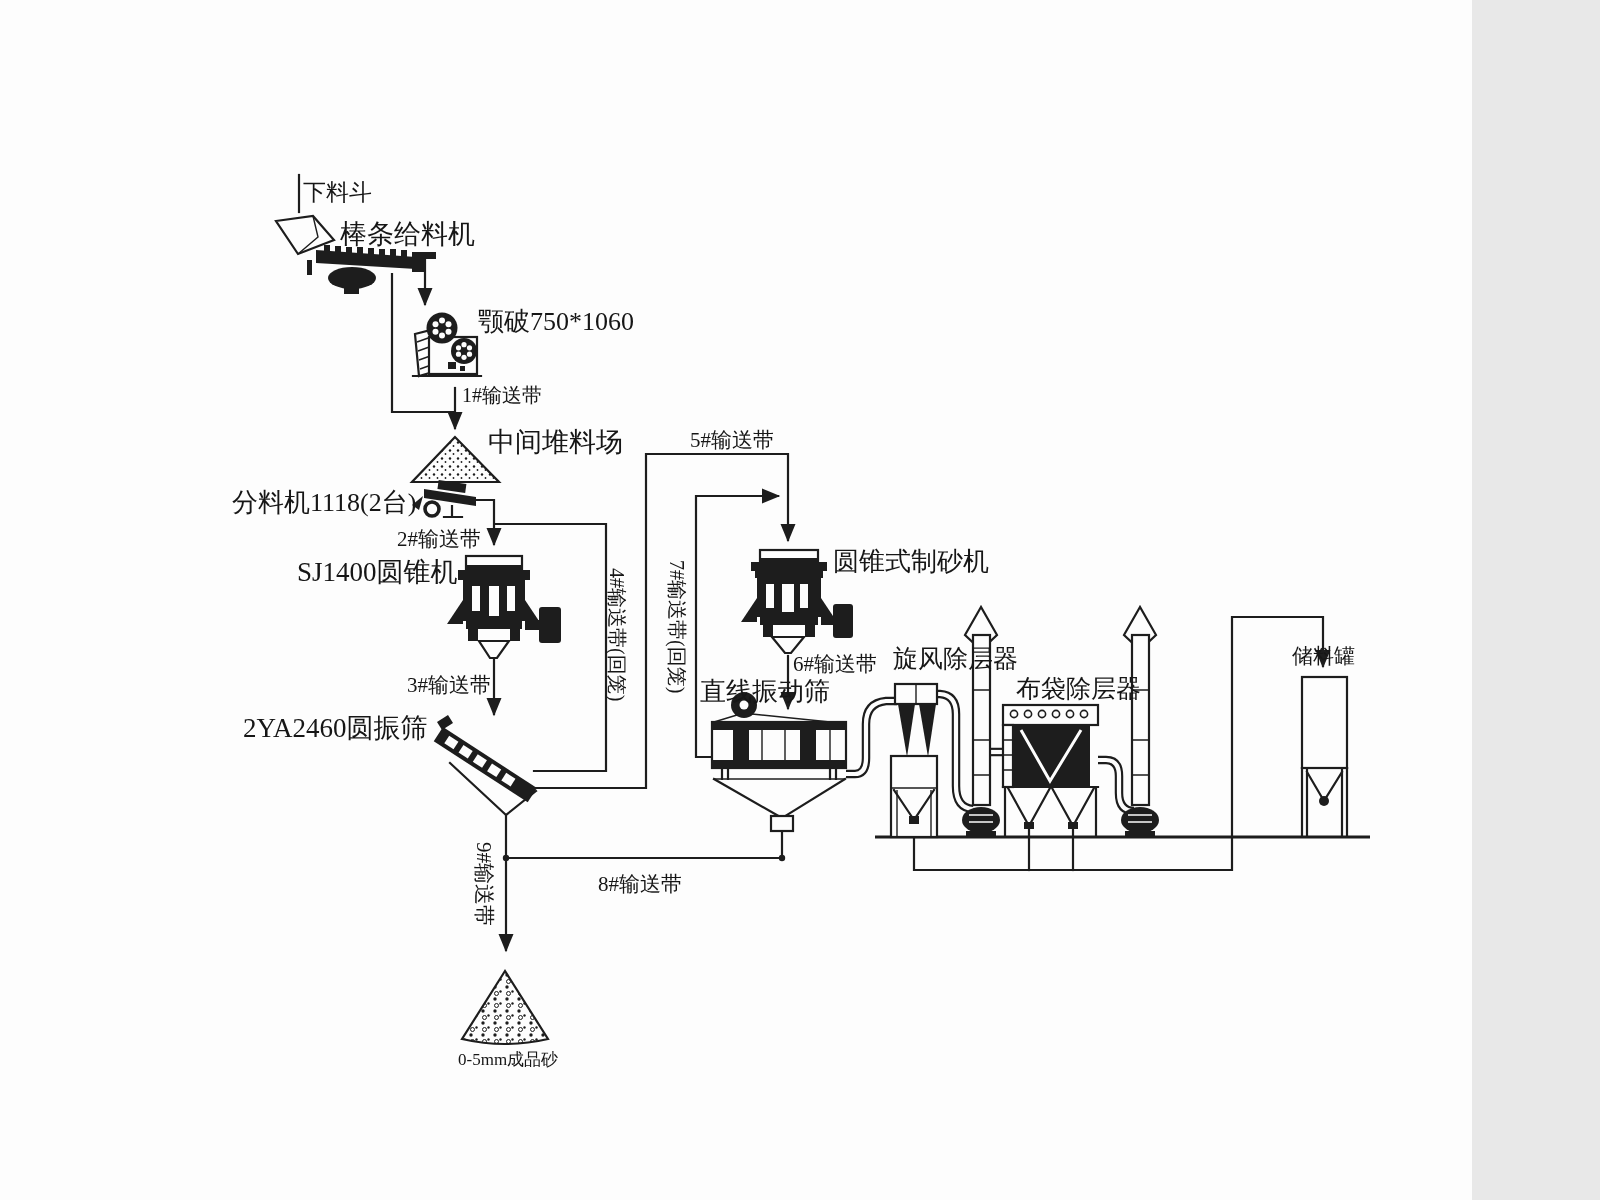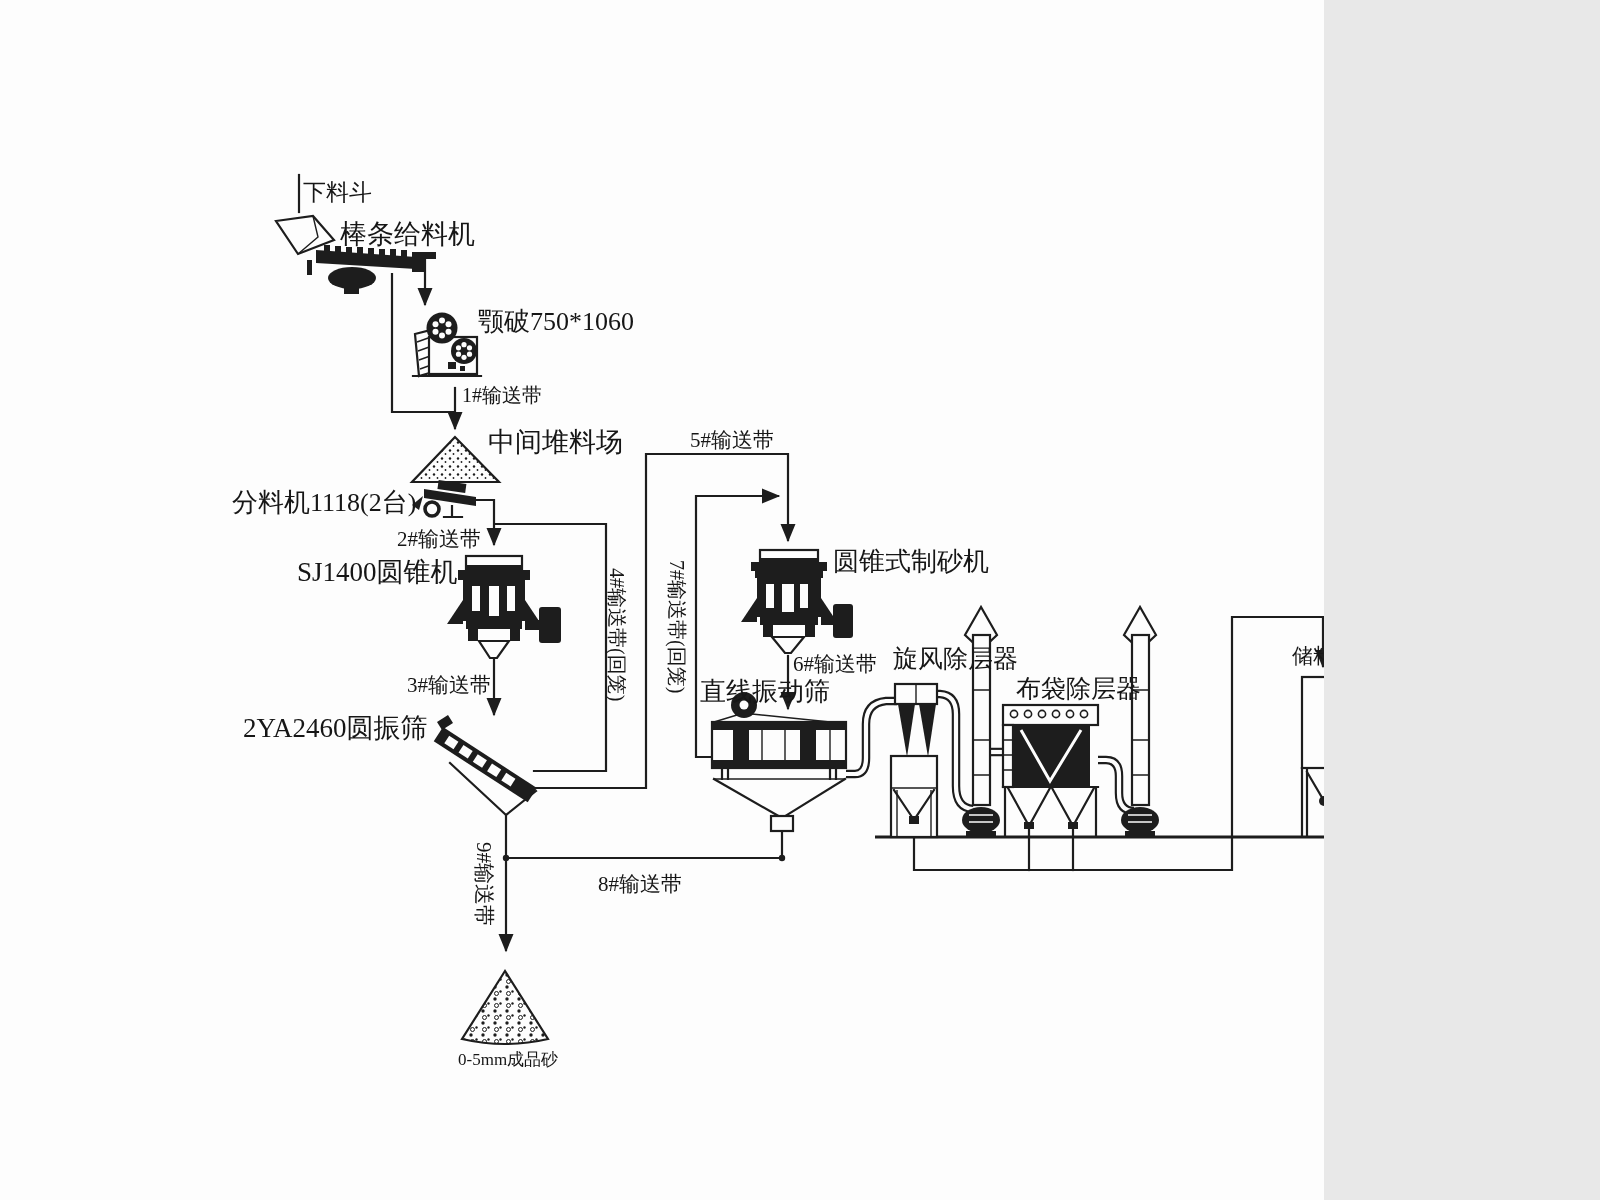--- a/index.html
+++ b/index.html
@@ -1,16 +1,16 @@
 <!DOCTYPE html>
 <html><head>
 <meta charset="utf-8">
 <style>
   html,body{margin:0;padding:0;background:#e8e8e8;}
-  #stage{position:relative;width:1324px;height:1200px;background:#fdfdfd;overflow:hidden;
+  #stage{position:relative;width:1472px;height:1200px;background:#fdfdfd;overflow:hidden;
          font-family:"Liberation Serif","DejaVu Serif",serif;}
   svg{display:block}
   .ln{stroke:#1d1d1d;stroke-width:2.2;fill:none;stroke-linecap:square}
   .thin{stroke:#1d1d1d;stroke-width:1.4;fill:none}
   .thick{stroke:#1d1d1d;stroke-width:2.8;fill:none}
   .pipe{stroke:#1d1d1d;stroke-width:8.5;fill:none}
   .pipe-i{stroke:#fdfdfd;stroke-width:4.2;fill:none}
   .dk{fill:#1d1d1d;stroke:none}
   .wt{fill:#fdfdfd;stroke:#1d1d1d;stroke-width:2.2}
   .lbl{fill:#161616;font-family:"Liberation Serif","DejaVu Serif",serif;}

